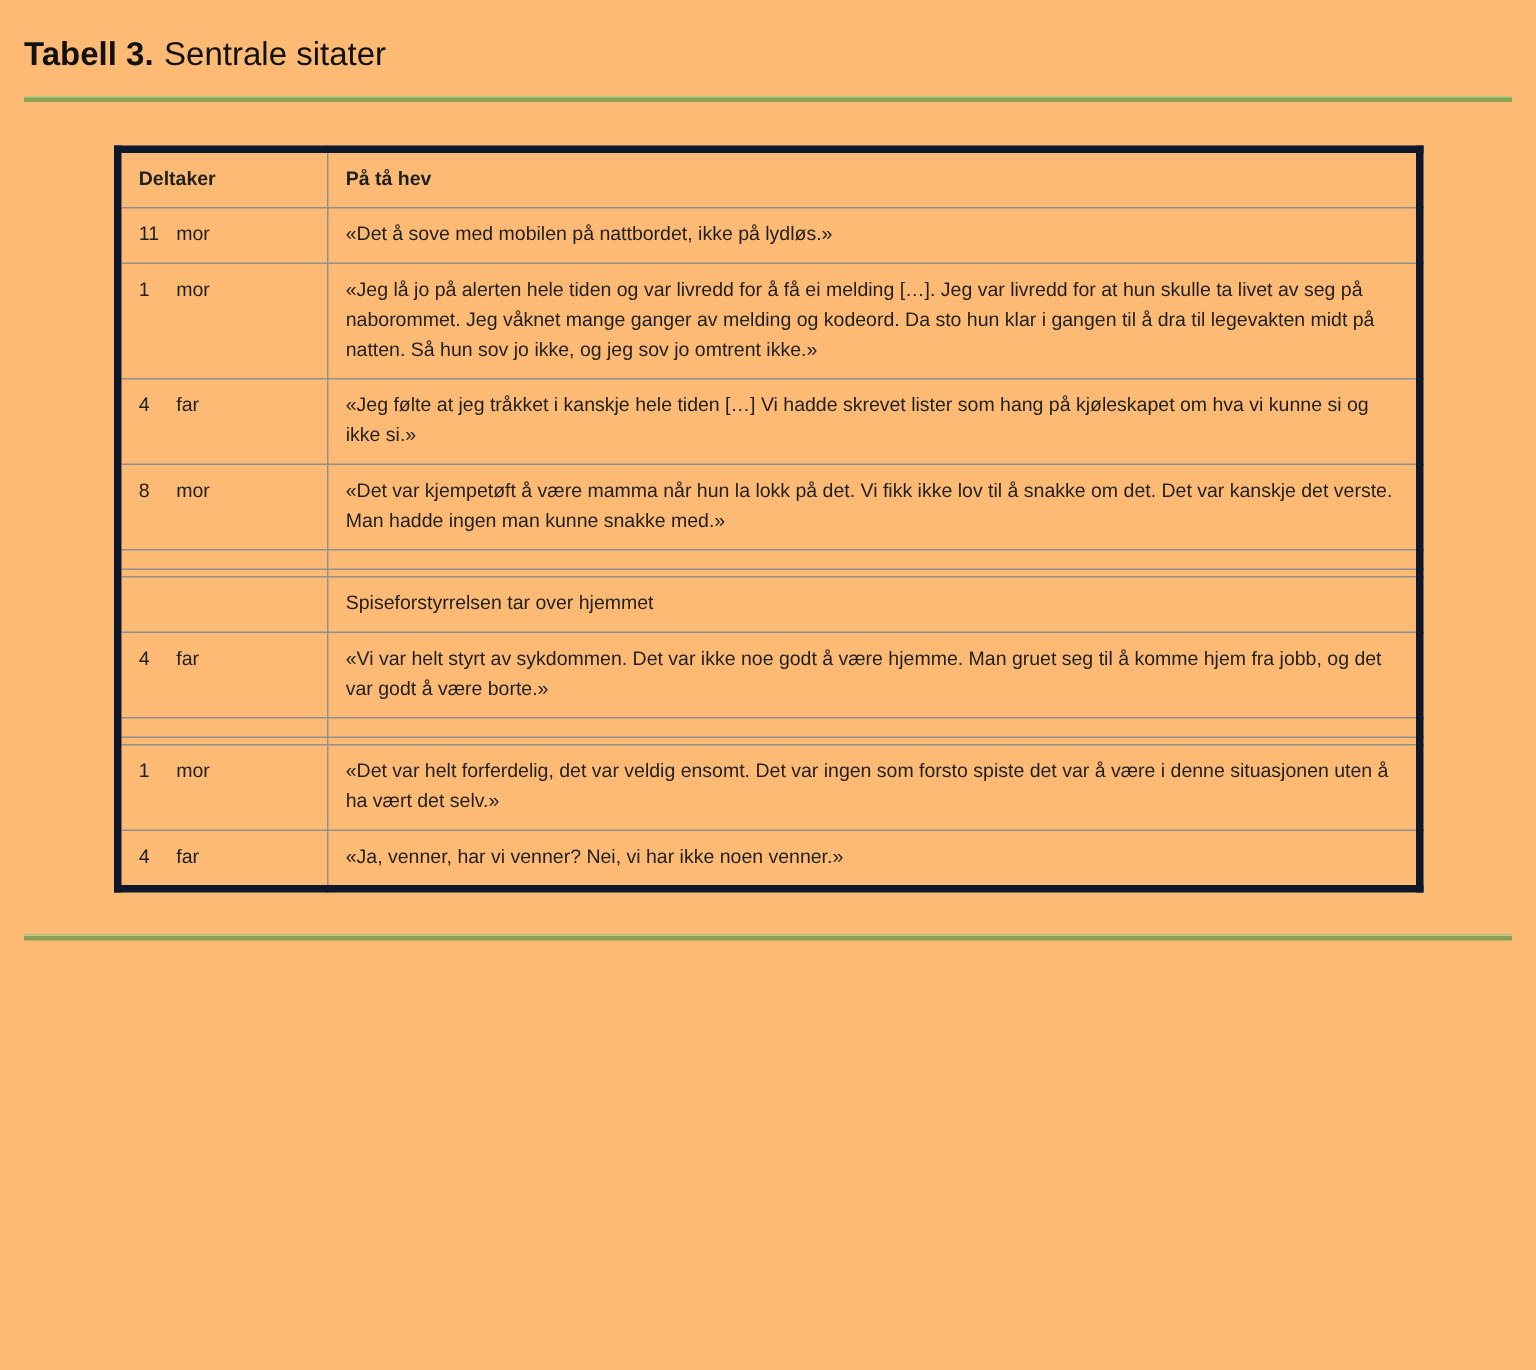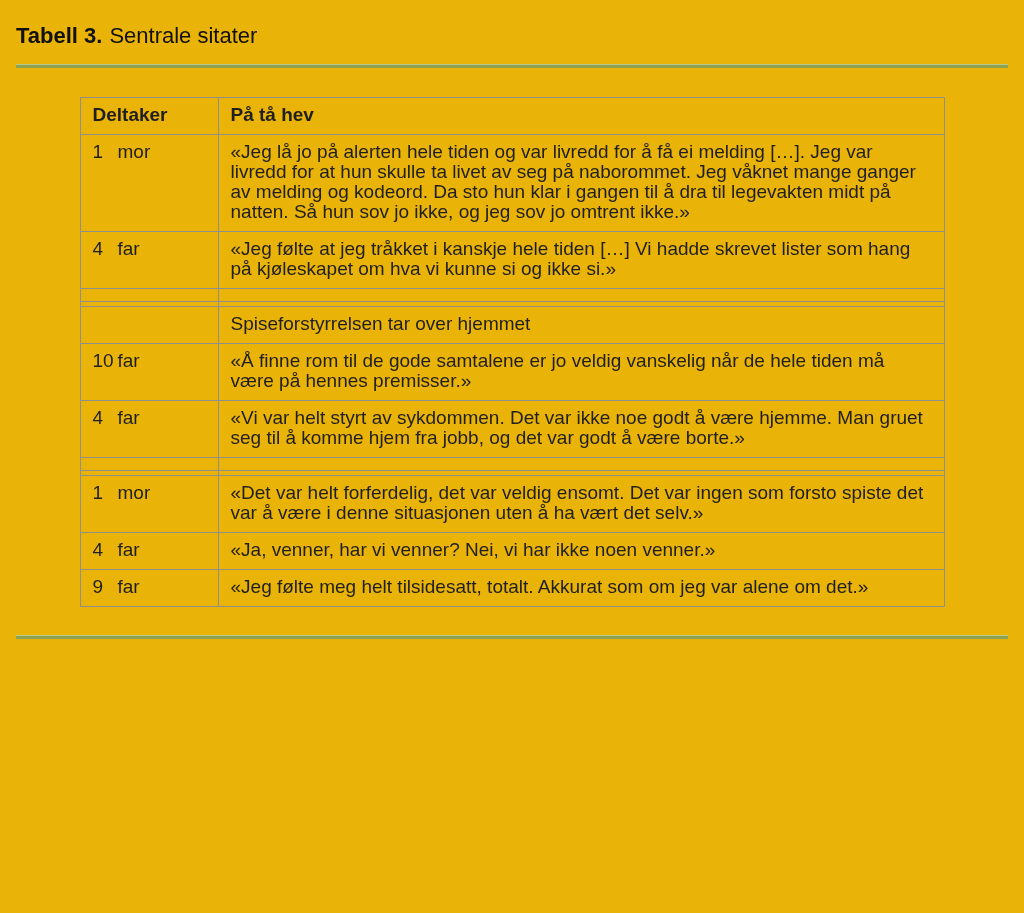--- a/index.html
+++ b/index.html
@@ -6,21 +6,21 @@
     margin: 0;
     padding: 0;
     background: #ffffff;
     font-family: "Liberation Sans", sans-serif;
     color: #1f1f1f;
   }
   .page {
     position: relative;
     width: 1024px;
     height: 913px;
-    background: #eab308;
+    background: #fdba74;
     overflow: hidden;
   }
   .caption {
     padding: 22px 16px 0 16px;
     font-size: 22px;
     line-height: 28px;
     color: #111111;
   }
   .caption .bold {
     font-weight: bold;
@@ -33,23 +33,23 @@
     border-top: 1px solid #b9c98c;
   }
   .rule.bottom {
     margin-top: 28px;
   }
   table.quotes {
     border-collapse: collapse;
     width: 810px;
     margin: 29px auto 0 auto;
     table-layout: fixed;
-    font-size: 19px;
+    font-size: 13px;
     line-height: 20px;
-    border: 1px solid #0f172a;
+    border: 5px solid #0f172a;
   }
   table.quotes td {
     border: 1px solid #8f8f8f;
     vertical-align: top;
     padding: 7px 14px 9px 12px;
     overflow: hidden;
   }
   td.c1 { width: 111px; }
   td.c2 { width: 699px; padding-left: 13px; margin-left: 24px; }
   tr.row-header td { height: 19px; font-weight: bold; }
@@ -73,42 +73,46 @@
 
   <div class="rule top"></div>
 
   <table class="quotes">
     <tbody>
         <tr class="row-header">
           <td class="c1">Deltaker</td>
           <td class="c2">På tå hev</td>
         </tr>
         <tr class="row-quote">
+          <td class="c1"><span class="pnum">11</span><span class="prole">mor</span></td>
+          <td class="c2">«Det å sove med mobilen på nattbordet, ikke på lydløs.»</td>
+        </tr>
+        <tr class="row-quote">
           <td class="c1"><span class="pnum">1</span><span class="prole">mor</span></td>
           <td class="c2">«Jeg lå jo på alerten hele tiden og var livredd for å få ei melding […]. Jeg var livredd for at hun skulle ta livet av seg på naborommet. Jeg våknet mange ganger av melding og kodeord. Da sto hun klar i gangen til å dra til legevakten midt på natten. Så hun sov jo ikke, og jeg sov jo omtrent ikke.»</td>
         </tr>
         <tr class="row-quote">
           <td class="c1"><span class="pnum">4</span><span class="prole">far</span></td>
           <td class="c2">«Jeg følte at jeg tråkket i kanskje hele tiden […] Vi hadde skrevet lister som hang på kjøleskapet om hva vi kunne si og ikke si.»</td>
+        </tr>
+        <tr class="row-quote">
+          <td class="c1"><span class="pnum">8</span><span class="prole">mor</span></td>
+          <td class="c2">«Det var kjempetøft å være mamma når hun la lokk på det. Vi fikk ikke lov til å snakke om det. Det var kanskje det verste. Man hadde ingen man kunne snakke med.»</td>
         </tr>
         <tr class="row-spacer">
           <td class="c1"></td>
           <td class="c2"></td>
         </tr>
         <tr class="row-thin">
           <td class="c1"></td>
           <td class="c2"></td>
         </tr>
         <tr class="row-section">
           <td class="c1"></td>
           <td class="c2">Spiseforstyrrelsen tar over hjemmet</td>
-        </tr>
-        <tr class="row-quote">
-          <td class="c1"><span class="pnum">10</span><span class="prole">far</span></td>
-          <td class="c2">«Å finne rom til de gode samtalene er jo veldig vanskelig når de hele tiden må være på hennes premisser.»</td>
         </tr>
         <tr class="row-quote">
           <td class="c1"><span class="pnum">4</span><span class="prole">far</span></td>
           <td class="c2">«Vi var helt styrt av sykdommen. Det var ikke noe godt å være hjemme. Man gruet seg til å komme hjem fra jobb, og det var godt å være borte.»</td>
         </tr>
         <tr class="row-spacer">
           <td class="c1"></td>
           <td class="c2"></td>
         </tr>
         <tr class="row-thin">
@@ -116,22 +120,18 @@
           <td class="c2"></td>
         </tr>
         <tr class="row-quote">
           <td class="c1"><span class="pnum">1</span><span class="prole">mor</span></td>
           <td class="c2">«Det var helt forferdelig, det var veldig ensomt. Det var ingen som forsto spiste det var å være i denne situasjonen uten å ha vært det selv.»</td>
         </tr>
         <tr class="row-quote">
           <td class="c1"><span class="pnum">4</span><span class="prole">far</span></td>
           <td class="c2">«Ja, venner, har vi venner? Nei, vi har ikke noen venner.»</td>
         </tr>
-        <tr class="row-quote">
-          <td class="c1"><span class="pnum">9</span><span class="prole">far</span></td>
-          <td class="c2">«Jeg følte meg helt tilsidesatt, totalt. Akkurat som om jeg var alene om det.»</td>
-        </tr>
       </tbody>
   </table>
 
   <div class="rule bottom"></div>
 
 </div>
 
 </body></html>

